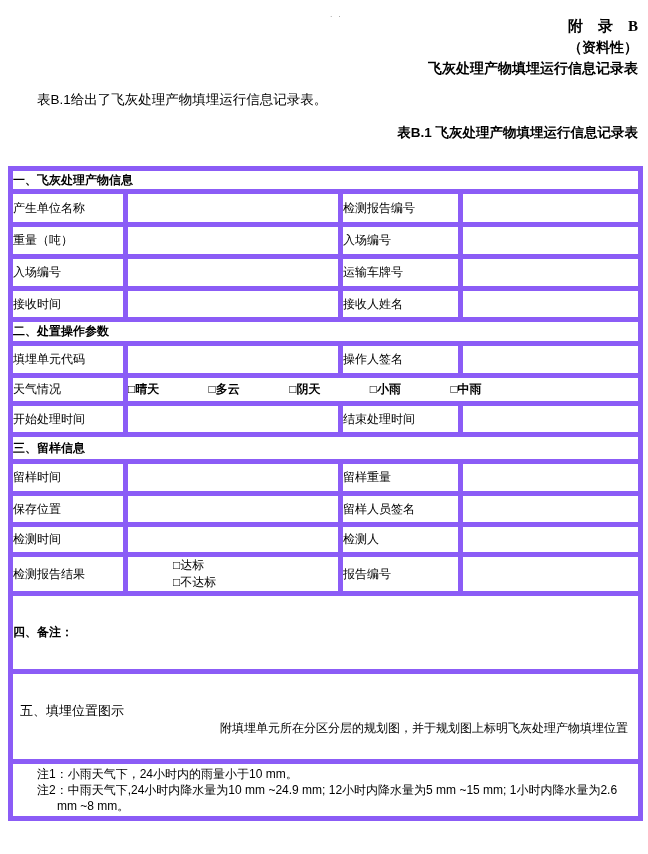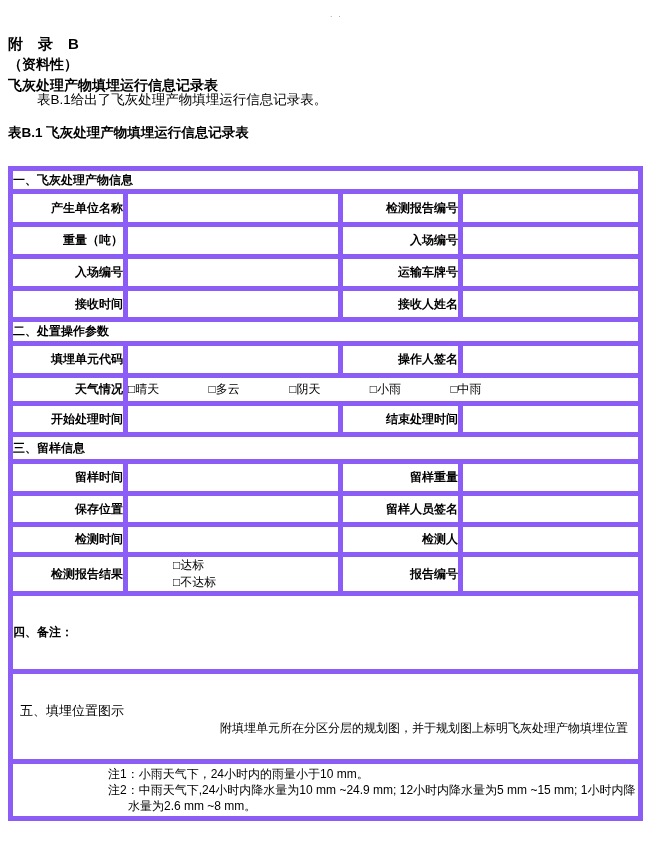--- a/index.html
+++ b/index.html
@@ -1,55 +1,55 @@
 <!DOCTYPE html>
 <html><head>
 <meta charset="utf-8">
 <style>
   html,body{margin:0;padding:0;background:#ffffff;}
   body{
     width:648px;height:854px;position:relative;
     font-family:"Liberation Sans","DejaVu Sans",sans-serif;
     color:#000;-webkit-font-smoothing:antialiased;
   }
-  .titles{position:absolute;top:33px;left:8px;width:630px;text-align:left;}
+  .titles{position:absolute;top:16px;left:8px;width:630px;text-align:right;font-family:Liberation Serif, serif;}
   .t1{font-size:15px;font-weight:bold;line-height:21px;}
   .t2{font-size:14px;font-weight:bold;line-height:21px;}
   .t3{font-size:14px;font-weight:bold;line-height:21px;}
   .artifact{position:absolute;top:13px;left:330px;color:#8a8a8a;font-size:7px;letter-spacing:6px;}
   .intro{position:absolute;top:91px;left:37px;font-size:13.5px;line-height:18px;}
-  .caption{position:absolute;top:124px;left:8px;width:630px;text-align:left;
+  .caption{position:absolute;top:124px;left:8px;width:630px;text-align:right;
            font-size:13.5px;font-weight:bold;}
   table.form{
     position:absolute;top:166px;left:8px;width:630px;
     border-collapse:collapse;table-layout:fixed;
     border:2px solid #1a1a1a;
   }
   table.form td{
     border:5px solid #8b5cf6;
     font-size:12px;
     vertical-align:middle;
     padding:0;
     overflow:hidden;
     background:#fff;
   }
   td.sec{font-weight:bold;font-size:13px;padding-left:9px;}
-  td.lbl{text-align:right;font-size:12px;font-weight:bold;}
+  td.lbl{text-align:left;font-size:12px;}
   td.opts{font-size:12px;}
-  td.opts.weather{}
+  td.opts.weather{font-weight:bold;}
   td.opts.result{padding-left:45px;}
   td.opts span{display:inline-block;}
   td.opts.weather span{margin-right:46px;}
   td.opts.result span{margin-right:44px;}
   td.tall{vertical-align:top;}
   td.remarks{vertical-align:top;padding:6px 8px 0 6px;font-weight:bold;font-size:13px;}
   .sec5-title{font-weight:normal;font-size:13px;padding:5px 0 0 7px;line-height:16px;}
   .sec5-body{font-size:12px;padding:1px 10px 0 3px;line-height:16px;text-align:right;}
   td.notes{vertical-align:top;padding:7px 8px 0 0;font-size:11px;}
-  .note{padding-left:75px;text-indent:-20px;line-height:16px;margin-left:40px;}
+  .note{padding-left:44px;text-indent:-20px;line-height:16px;}
 </style>
 </head>
 <body>
 
 <div class="artifact">··</div>
 
 <div class="titles">
   <div class="t1">附　录　B</div>
   <div class="t2">（资料性）</div>
   <div class="t3">飞灰处理产物填埋运行信息记录表</div>

